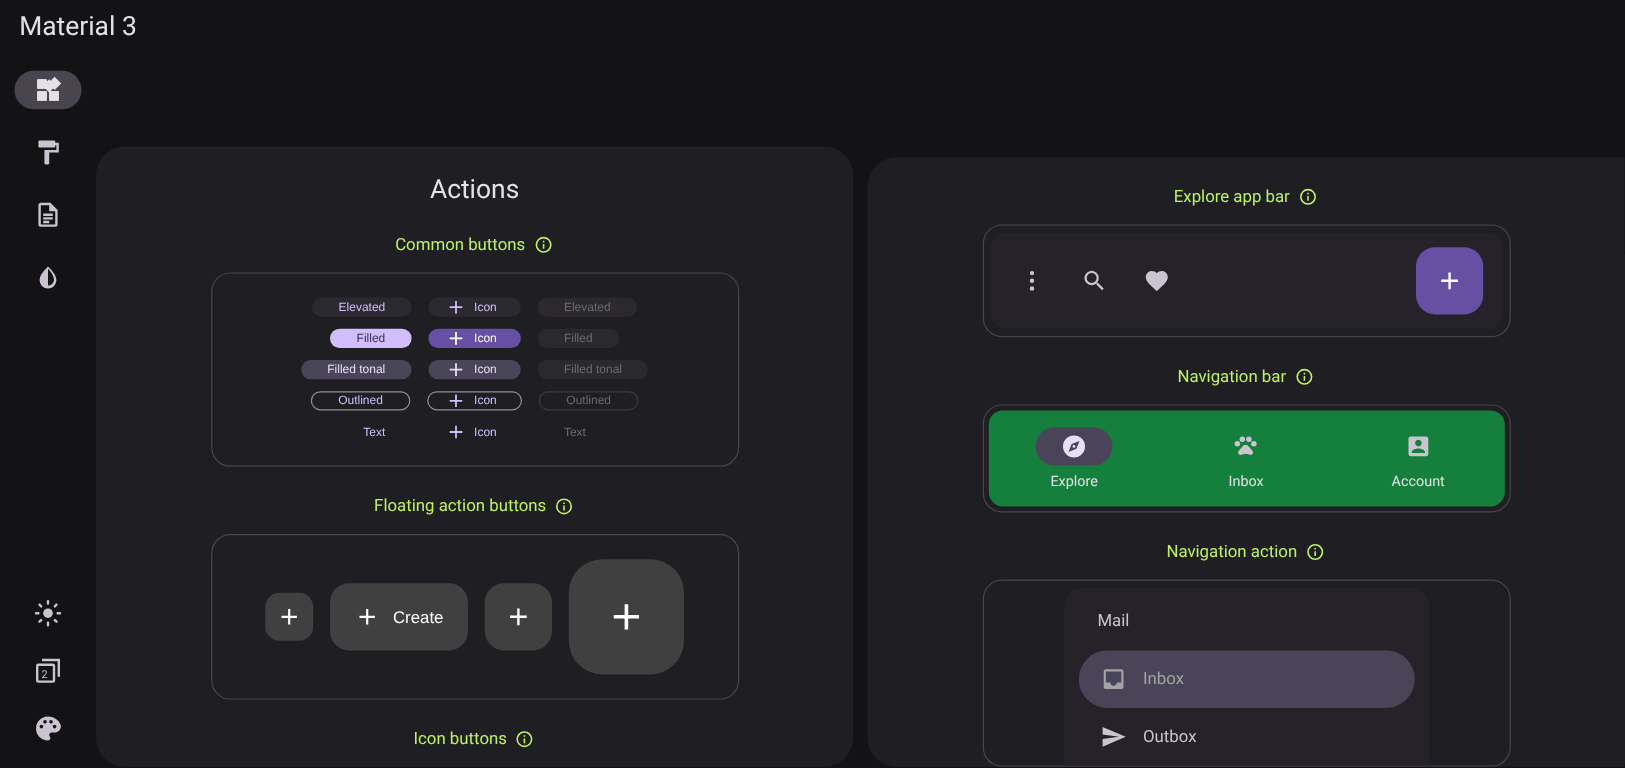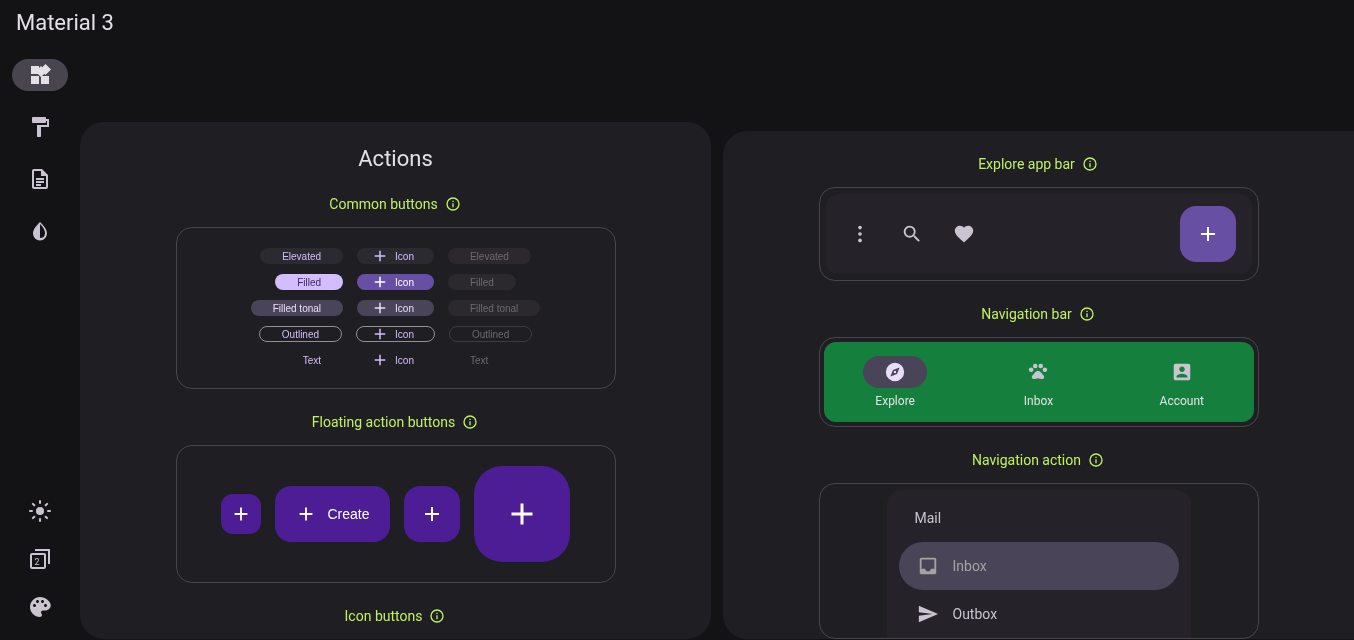--- a/index.html
+++ b/index.html
@@ -138,21 +138,21 @@
 .btn-text { background: transparent; color: #d2bdfd; }
 .btn-text.disabled { color: #6c6972; cursor: default; }
 .fab-row {
   display: flex;
   gap: 14px;
   align-items: center;
   justify-content: center;
 }
 .fab {
   border-radius: 16px;
-  background: #4c1d95;
+  background: #404040;
   color: #fff;
   display: flex;
   align-items: center;
   justify-content: center;
   border: none;
   cursor: pointer;
 }
 .fab-small { width: 40px; height: 40px; border-radius: 12px; }
 .fab-small svg { width: 22px; height: 22px; }
 .fab-ext { height: 56px; padding: 0 20px; gap: 10px; font-size: 14px; }

